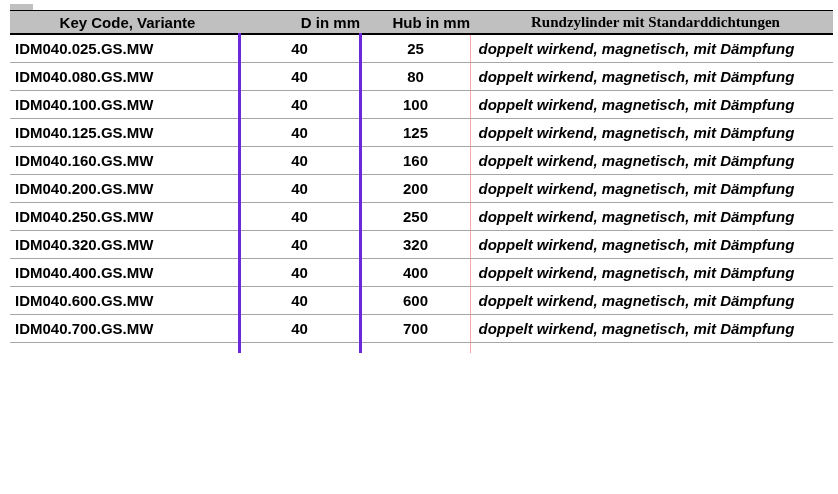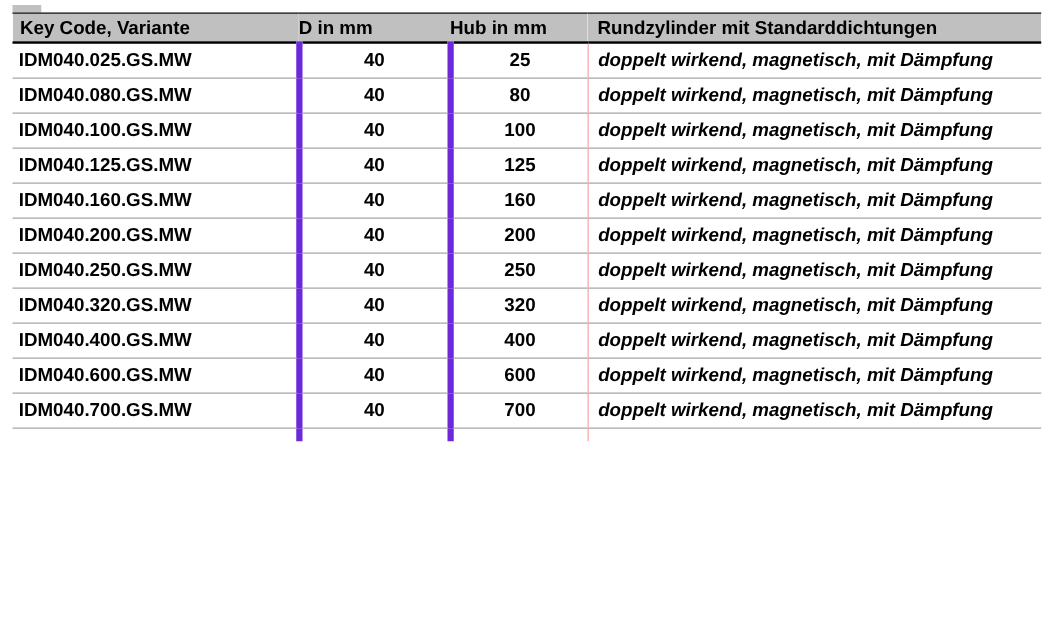--- a/index.html
+++ b/index.html
@@ -30,38 +30,38 @@
     font-weight: bold;
     color: #000000;
   }
   thead th {
     background: #c0c0c0;
     border-top: 1px solid #000000;
     border-bottom: 2px solid #000000;
     height: 22px;
     font-size: 15px;
     font-weight: bold;
-    text-align: left;
+    text-align: center;
     padding: 0;
     white-space: nowrap;
     overflow: hidden;
   }
   th.c0 { padding-left: 6px; }
-  th.c1, th.c2 { text-align: left; }
-  th.c3 { padding-left: 8px; }
+  th.c1, th.c2 { text-align: right; }
+  th.c3 { padding-left: 8px; font-family: Liberation Serif, serif; }
   tbody td {
     height: 27px;
     border-bottom: 1px solid #a6a6a6;
     padding: 0;
     white-space: nowrap;
     overflow: hidden;
     background: #ffffff;
   }
   td.c0 { padding-left: 5px; }
-  td.c1, td.c2 { text-align: center; border-left: 5px solid #6d28d9; }
+  td.c1, td.c2 { text-align: center; border-left: 3px solid #6d28d9; }
   td.c3 { border-left: 1px solid #fca5a5; padding-left: 8px; font-style: italic; }
   tr.partial td {
     height: 10px;
     border-bottom: none;
   }
 </style>
 </head>
 <body>
 
 <div class="table-wrap">

